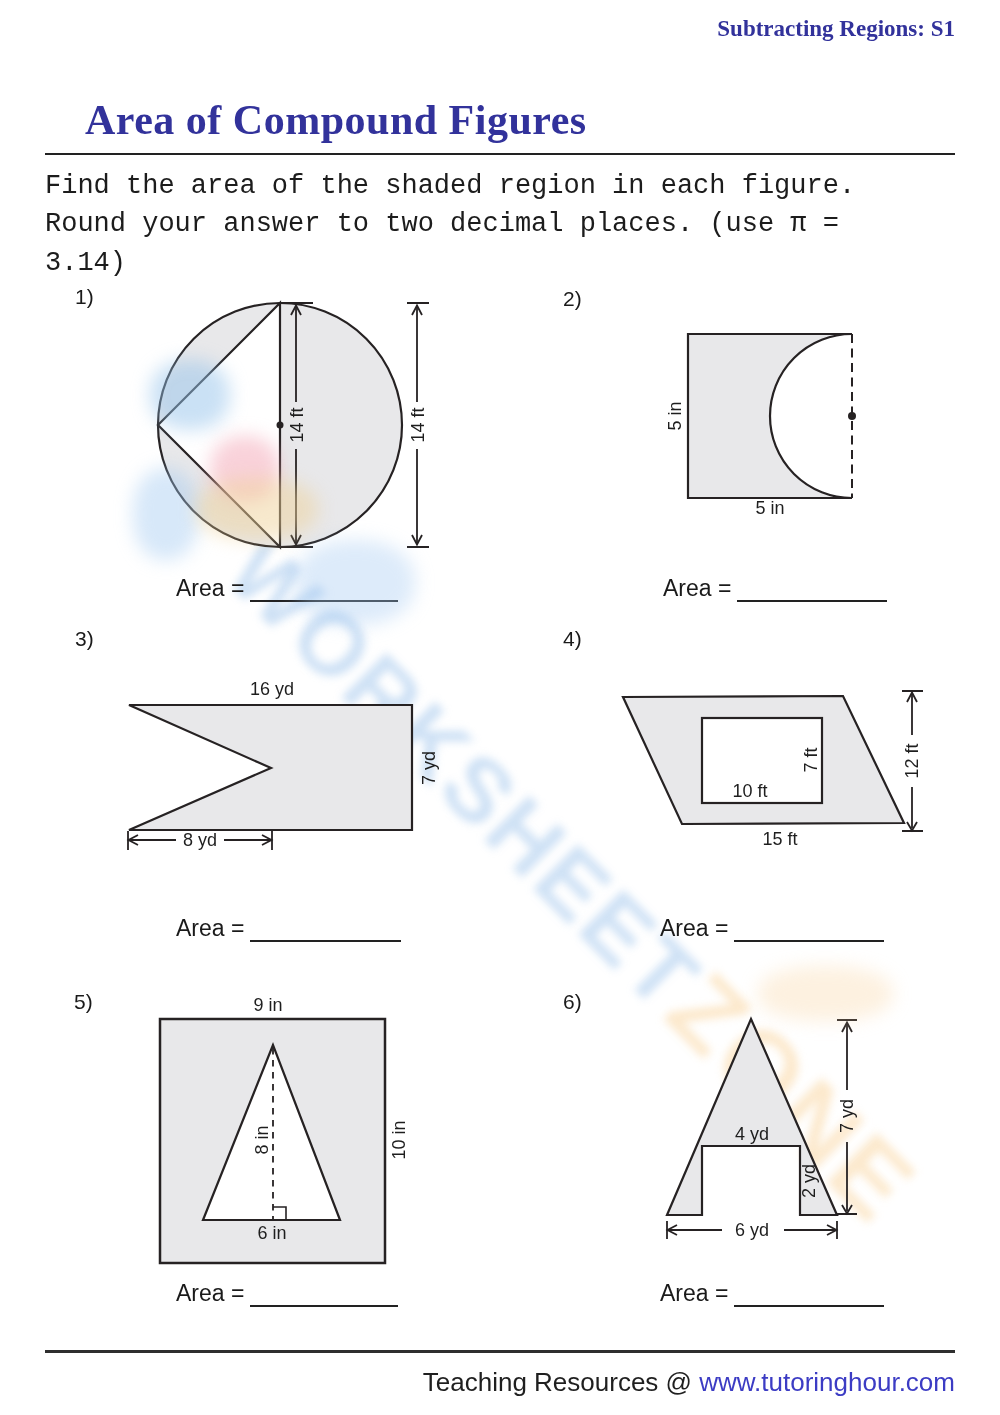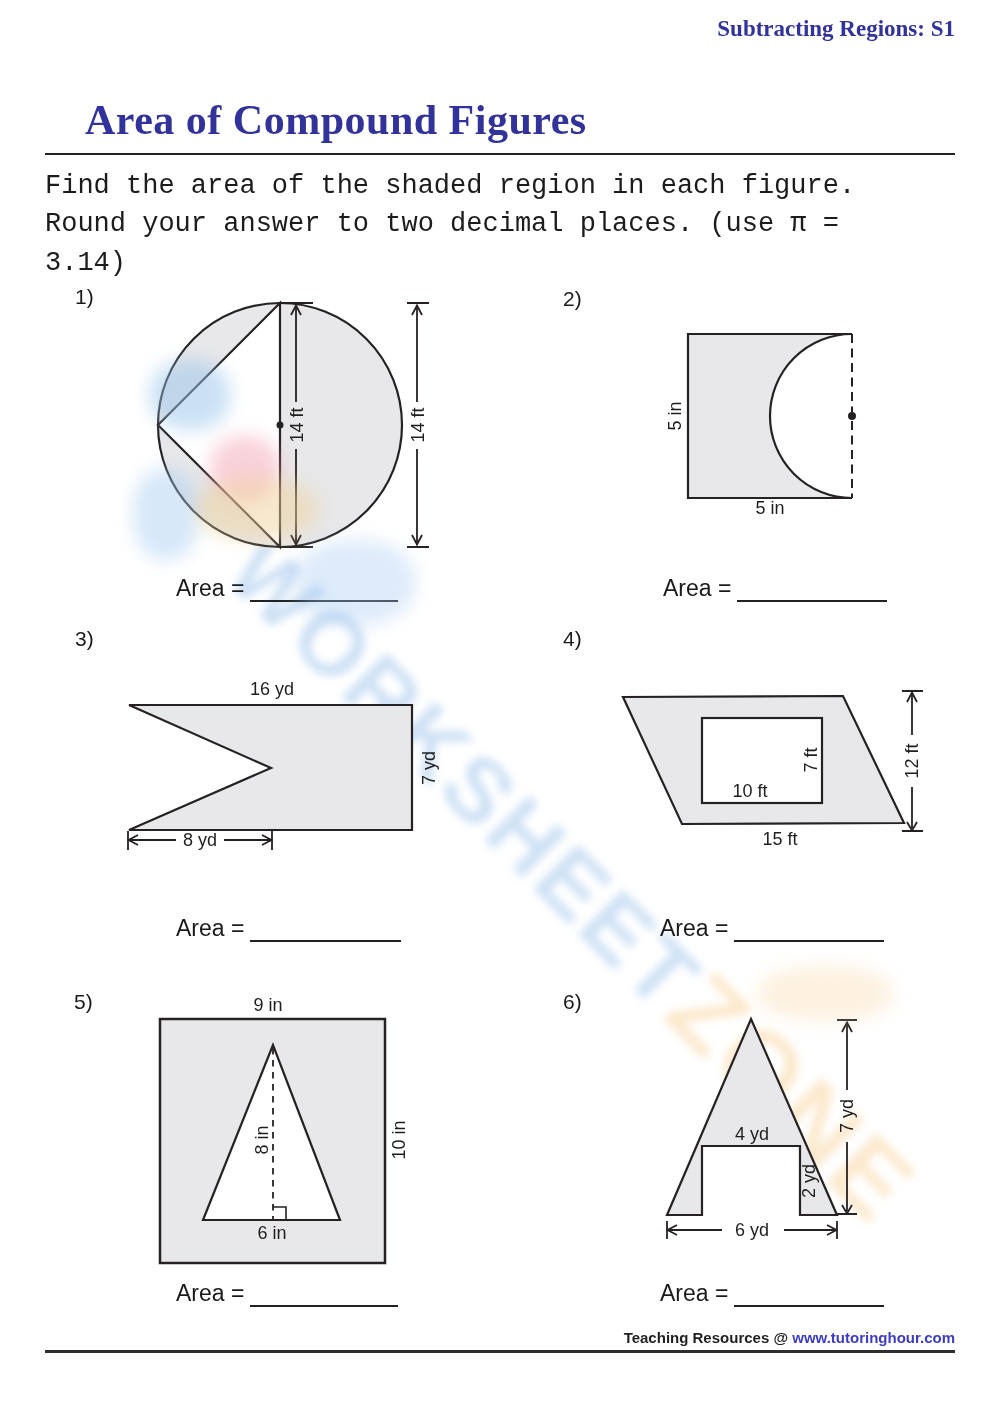--- a/index.html
+++ b/index.html
@@ -26,21 +26,21 @@
   
   .wm-letters{position:absolute;left:288px;top:512px;transform:rotate(45deg);transform-origin:0 0;
               white-space:nowrap;font-weight:bold;font-size:90px;letter-spacing:4px;
               filter:blur(4px);z-index:1;pointer-events:none;}
   .wm-a{color:rgba(125,175,230,0.38);}
   .wm-b{color:rgba(247,200,130,0.40);font-size:102px;}
   .blob{position:absolute;border-radius:45%;pointer-events:none;z-index:3;filter:blur(9px);}
 
   
   .footer-divider{position:absolute;left:45px;top:1350px;width:910px;height:3px;background:#2e2e2e;}
-  .footer-text{position:absolute;right:45px;top:1329px;font-size:15px;font-weight:bold;color:#1f1f1f;}
+  .footer-text{position:absolute;right:45px;top:1367px;font-size:26px;font-weight:normal;color:#1f1f1f;}
   .footer-text a{color:#3c3cc4;text-decoration:none;}
 </style>
 </head>
 <body>
 
 <div class="page">
 
   <div class="wm-letters"><span class="wm-a">WORKSHEET</span><span class="wm-b">ZONE</span></div>
 
   <div class="corner-tag">Subtracting Regions: S1</div>

